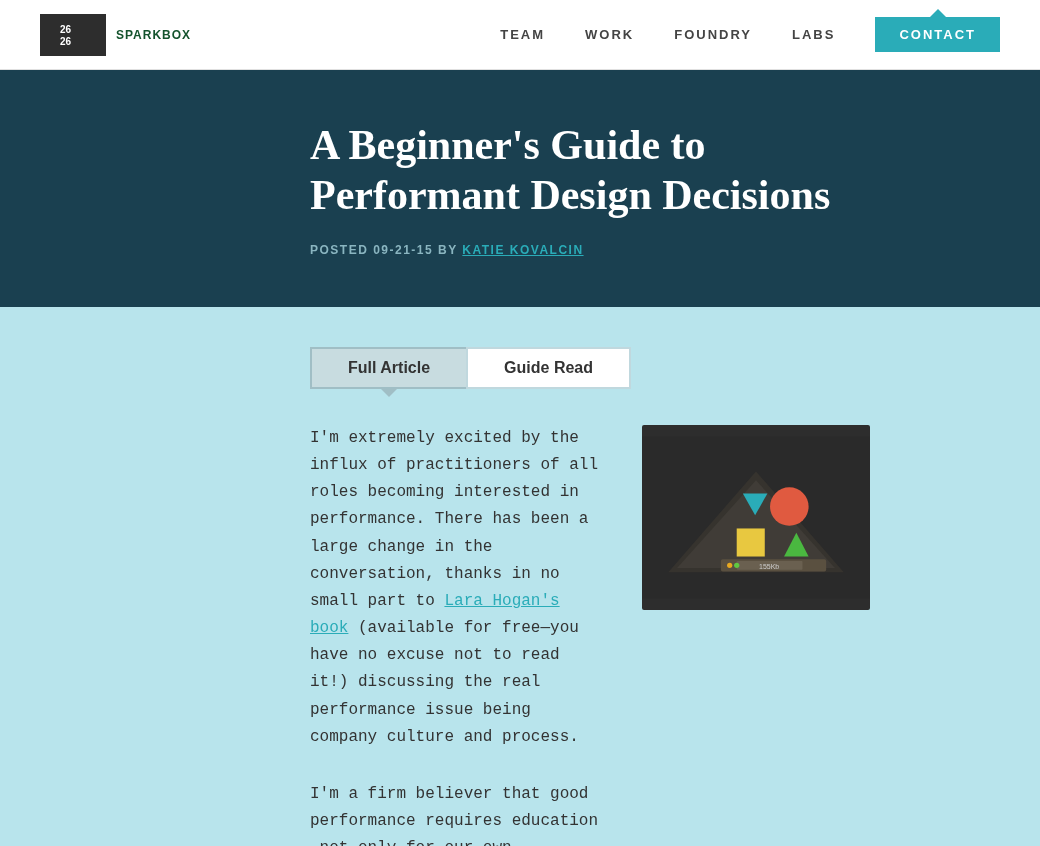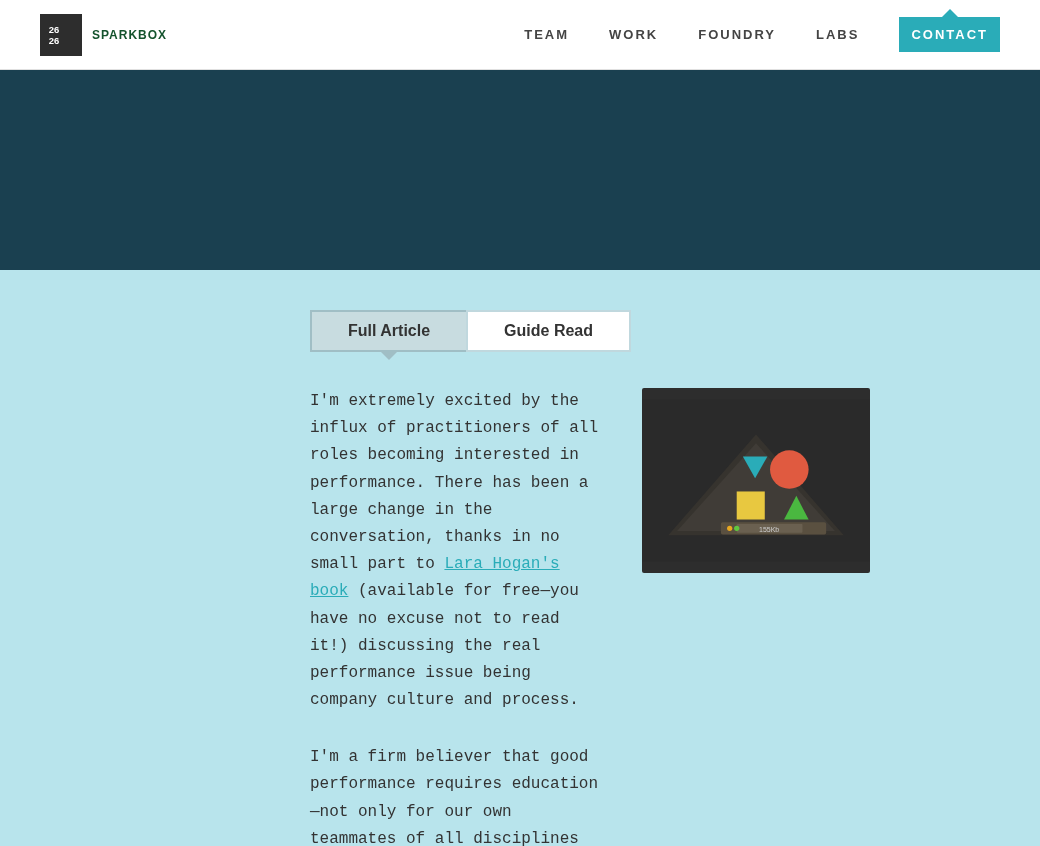--- a/index.html
+++ b/index.html
@@ -15,21 +15,21 @@
       height: 70px;
       border-bottom: 1px solid #e0e0e0;
     }
     .nav-logo {
       display: flex;
       align-items: center;
       gap: 10px;
       text-decoration: none;
     }
     .logo-icon {
-      width: 42px;
+      width: 66px;
       height: 42px;
       background: #2d2d2d;
       display: flex;
       align-items: center;
       justify-content: center;
       color: #fff;
       font-size: 11px;
       font-family: Arial, sans-serif;
       font-weight: bold;
       line-height: 1.1;
@@ -60,21 +60,21 @@
       cursor: pointer;
     }
     .contact-btn {
       background: #2aacb8;
       color: #fff;
       font-family: Arial, sans-serif;
       font-size: 13px;
       font-weight: 700;
       letter-spacing: 2px;
       text-transform: uppercase;
-      padding: 10px 12px;
+      padding: 10px 24px;
       border: none;
       cursor: pointer;
       position: relative;
     }
     .contact-btn::before {
       content: '';
       position: absolute;
       top: -8px;
       left: 50%;
       transform: translateX(-50%);
@@ -218,20 +218,25 @@
     <a class="nav-link" href="#">TEAM</a>
     <a class="nav-link" href="#">WORK</a>
     <a class="nav-link" href="#">FOUNDRY</a>
     <a class="nav-link" href="#">LABS</a>
     <button class="contact-btn">CONTACT</button>
   </div>
 </nav>
 
 <div class="hero">
   <div class="hero-inner">
+    <h1 class="hero-title">A Beginner's Guide to Performant Design Decisions</h1>
+    <div class="hero-meta">
+      <span>POSTED 09-21-15 BY</span>
+      <a href="#">KATIE KOVALCIN</a>
+    </div>
   </div>
 </div>
 
 <div class="content-area">
   <div class="content-inner">
 
     <div class="tabs">
       <div class="tab active">
         <span>Full Article</span>
       </div>

